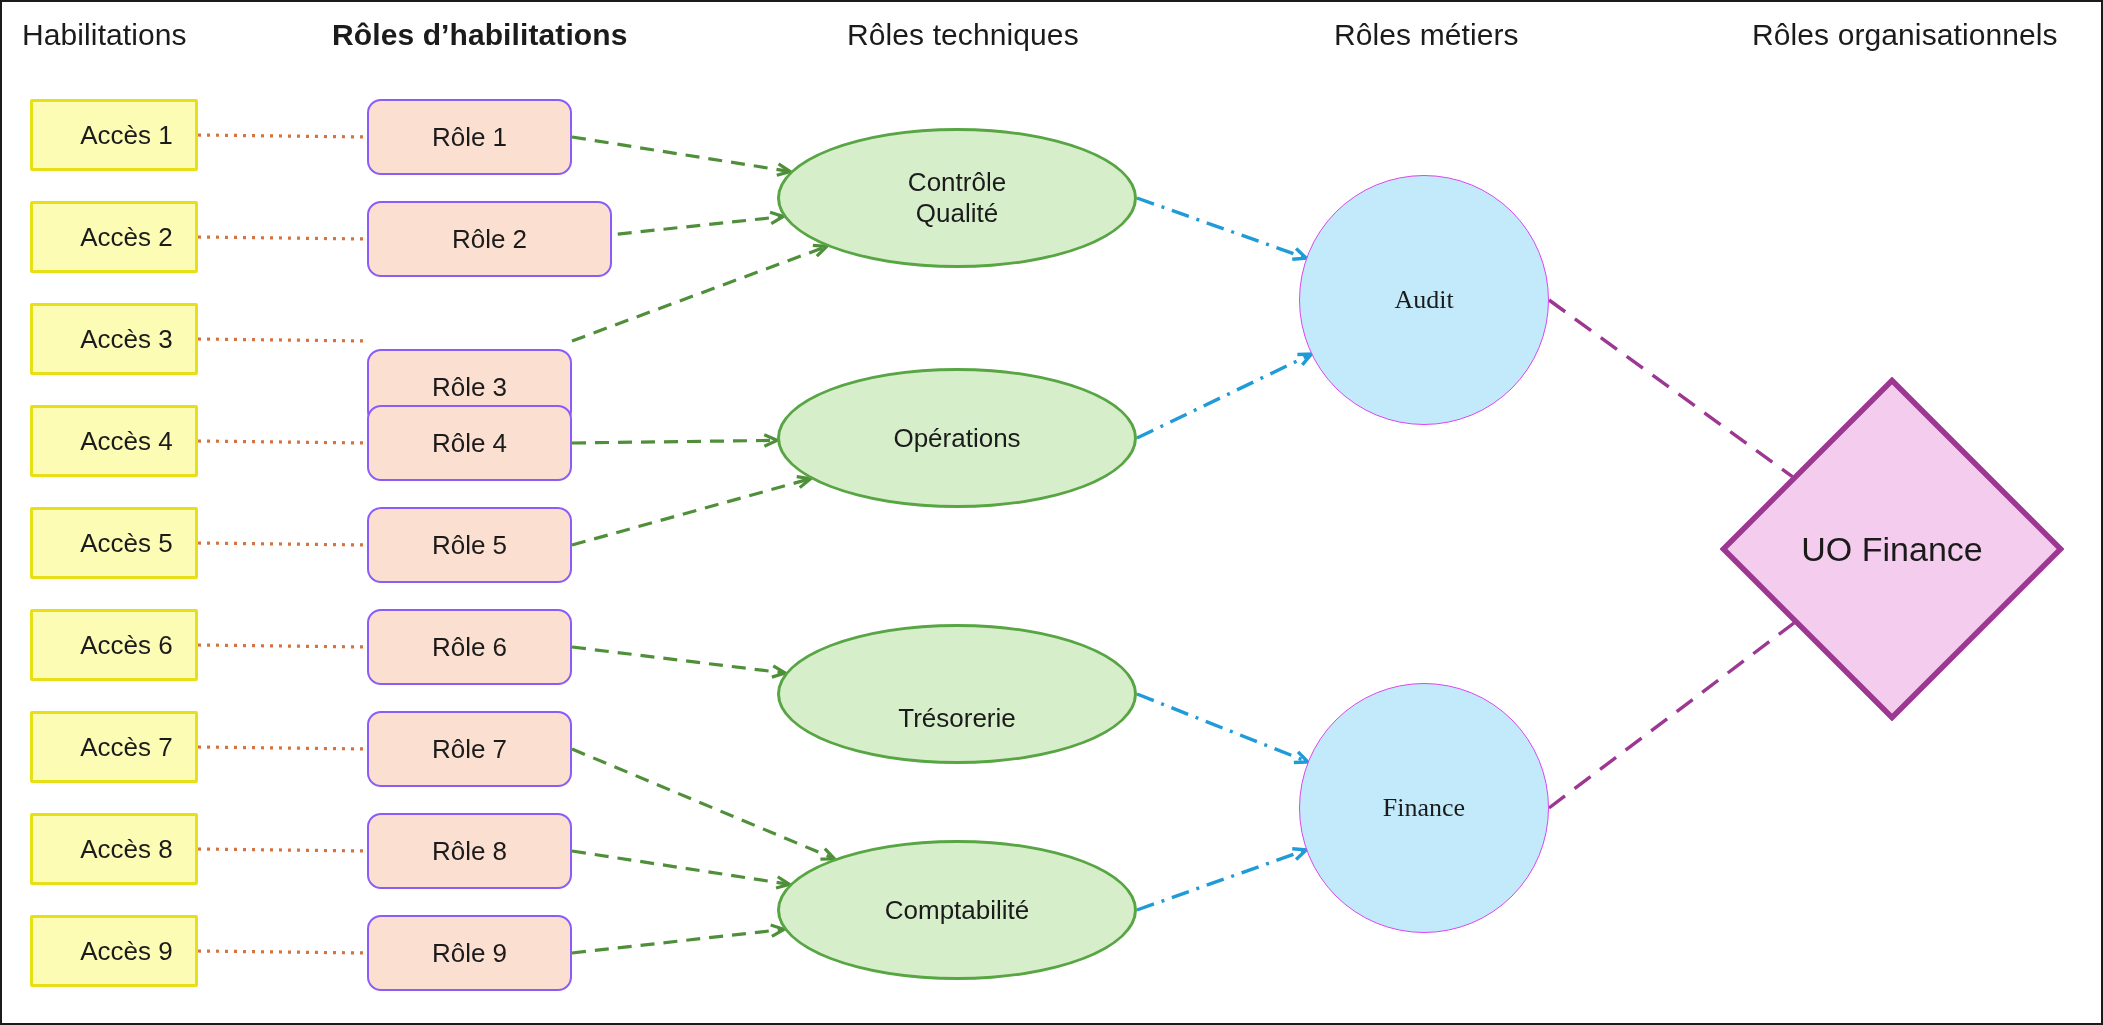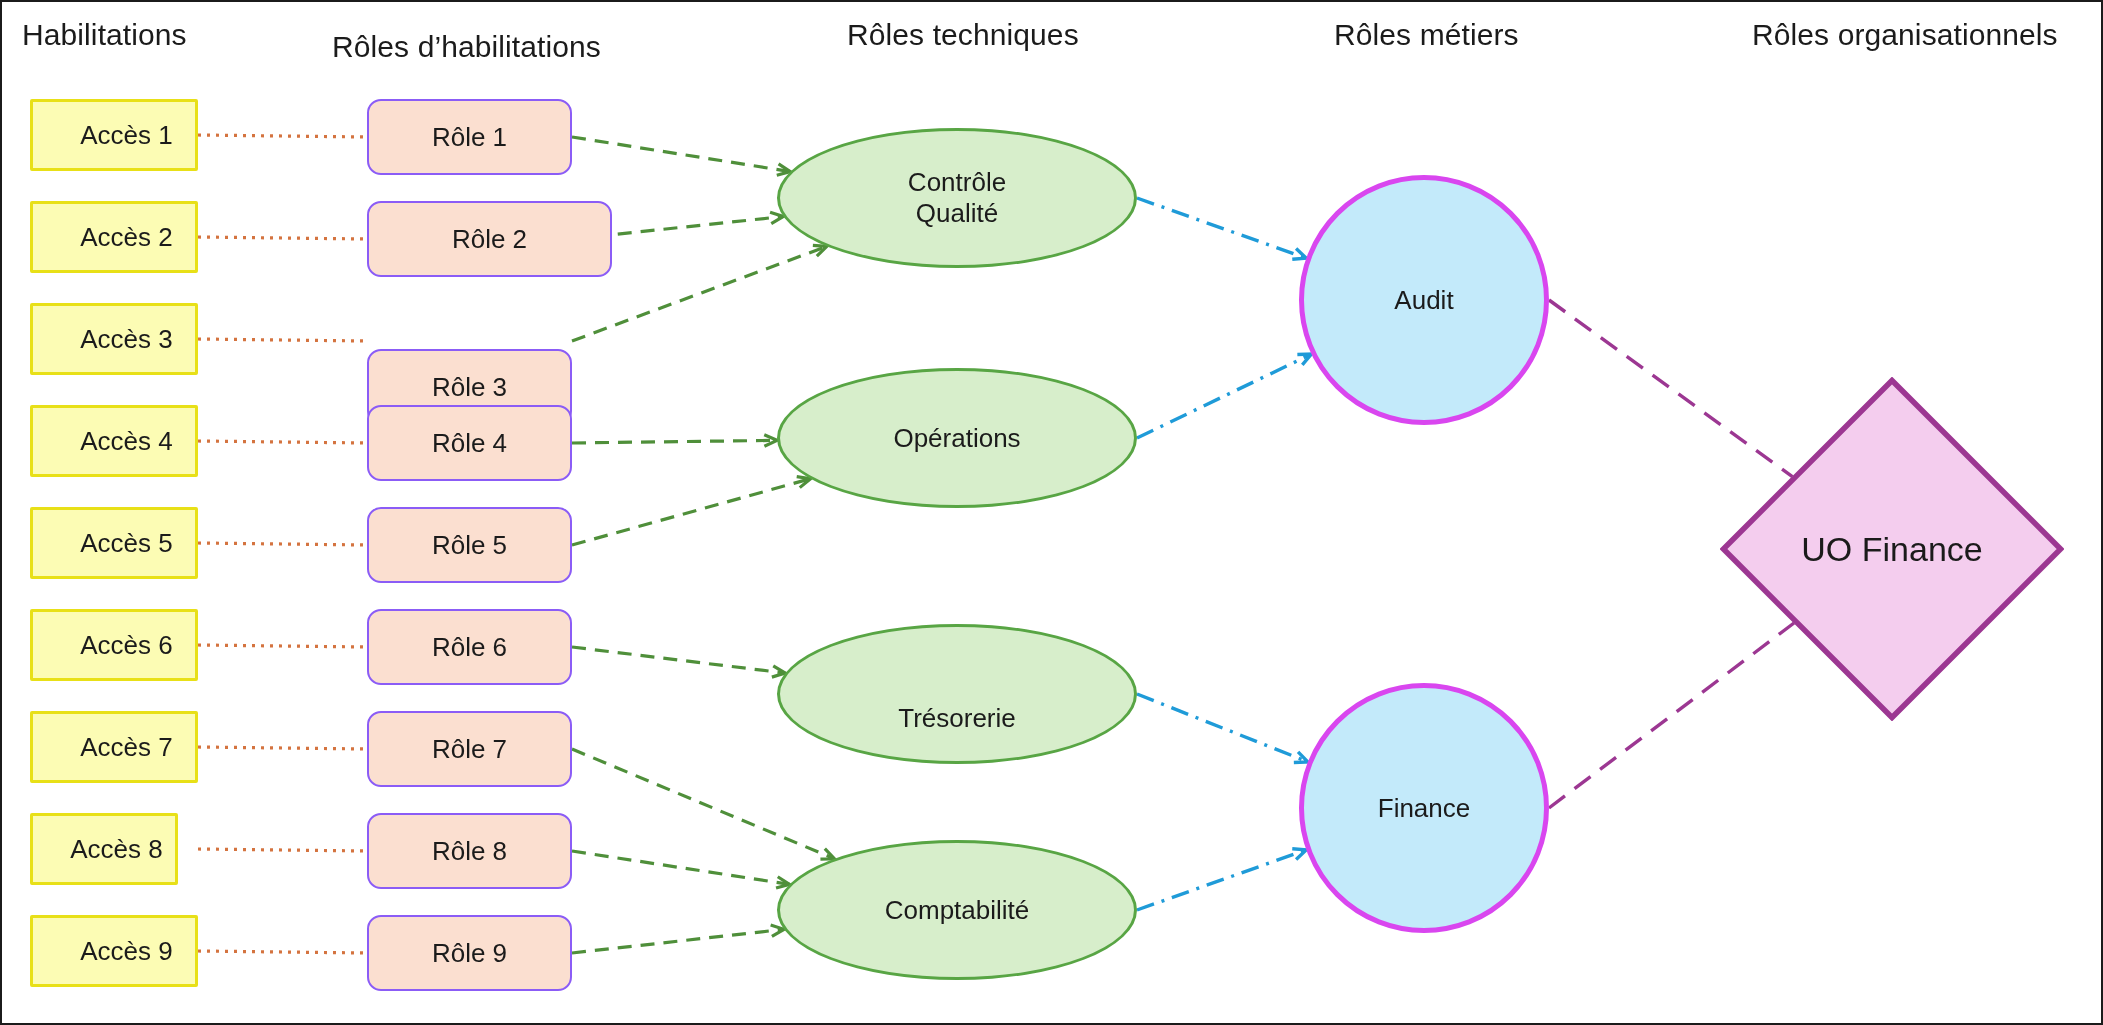--- a/index.html
+++ b/index.html
@@ -53,22 +53,23 @@
     border: 2px solid #8b5cf6;
     border-radius: 14px;
   }
   .node-tech {
     background: #d7eecb;
     border: 3px solid #58a544;
     border-radius: 50%;
   }
   .node-metier {
     background: #c3eafa;
-    border: 5px solid #d946ef;
+    border: 1px solid #d946ef;
     border-radius: 50%;
+    font-family: Liberation Serif, serif;
   }
   .node-org {
     position: absolute;
     display: flex;
     align-items: center;
     justify-content: center;
   }
   .diamond-shape {
     position: absolute;
     left: 0; top: 0;
@@ -81,21 +82,21 @@
     color: #1b1b1b;
   }
 </style>
 </head>
 <body>
 
 <div id="canvas">
 
   <div id="headers">
       <div class="col-header" style="left: 20px; top: 16px;">Habilitations</div>
-      <div class="col-header" style="left: 330px; top: 28px;">Rôles d’habilitations</div>
+      <div class="col-header" style="left: 330px; top: 16px; font-weight: bold;">Rôles d’habilitations</div>
       <div class="col-header" style="left: 845px; top: 16px;">Rôles techniques</div>
       <div class="col-header" style="left: 1332px; top: 16px;">Rôles métiers</div>
       <div class="col-header" style="left: 1750px; top: 16px;">Rôles organisationnels</div>
     </div>
 
   <svg class="edges" viewBox="0 0 2103 1025" xmlns="http://www.w3.org/2000/svg">
     <g id="g-access-role">
         <line x1="196" y1="133" x2="365" y2="135" stroke="#d4733f" stroke-width="3.2" stroke-dasharray="3 6" stroke-linecap="butt"></line>
         <line x1="196" y1="235" x2="365" y2="237" stroke="#d4733f" stroke-width="3.2" stroke-dasharray="3 6" stroke-linecap="butt"></line>
         <line x1="196" y1="337" x2="365" y2="339" stroke="#d4733f" stroke-width="3.2" stroke-dasharray="3 6" stroke-linecap="butt"></line>
@@ -157,21 +158,21 @@
       </div>
       <div class="node node-access" style="left: 28px; top: 505px; width: 168px; height: 72px;">
         <span>Accès 5</span>
       </div>
       <div class="node node-access" style="left: 28px; top: 607px; width: 168px; height: 72px;">
         <span>Accès 6</span>
       </div>
       <div class="node node-access" style="left: 28px; top: 709px; width: 168px; height: 72px;">
         <span>Accès 7</span>
       </div>
-      <div class="node node-access" style="left: 28px; top: 811px; width: 148px; height: 72px;">
+      <div class="node node-access" style="left: 28px; top: 811px; width: 168px; height: 72px;">
         <span>Accès 8</span>
       </div>
       <div class="node node-access" style="left: 28px; top: 913px; width: 168px; height: 72px;">
         <span>Accès 9</span>
       </div>
     </div>
   <div id="layer-role">
       <div class="node node-role" style="left: 365px; top: 97px; width: 205px; height: 76px;">
         <span>Rôle 1</span>
       </div>

